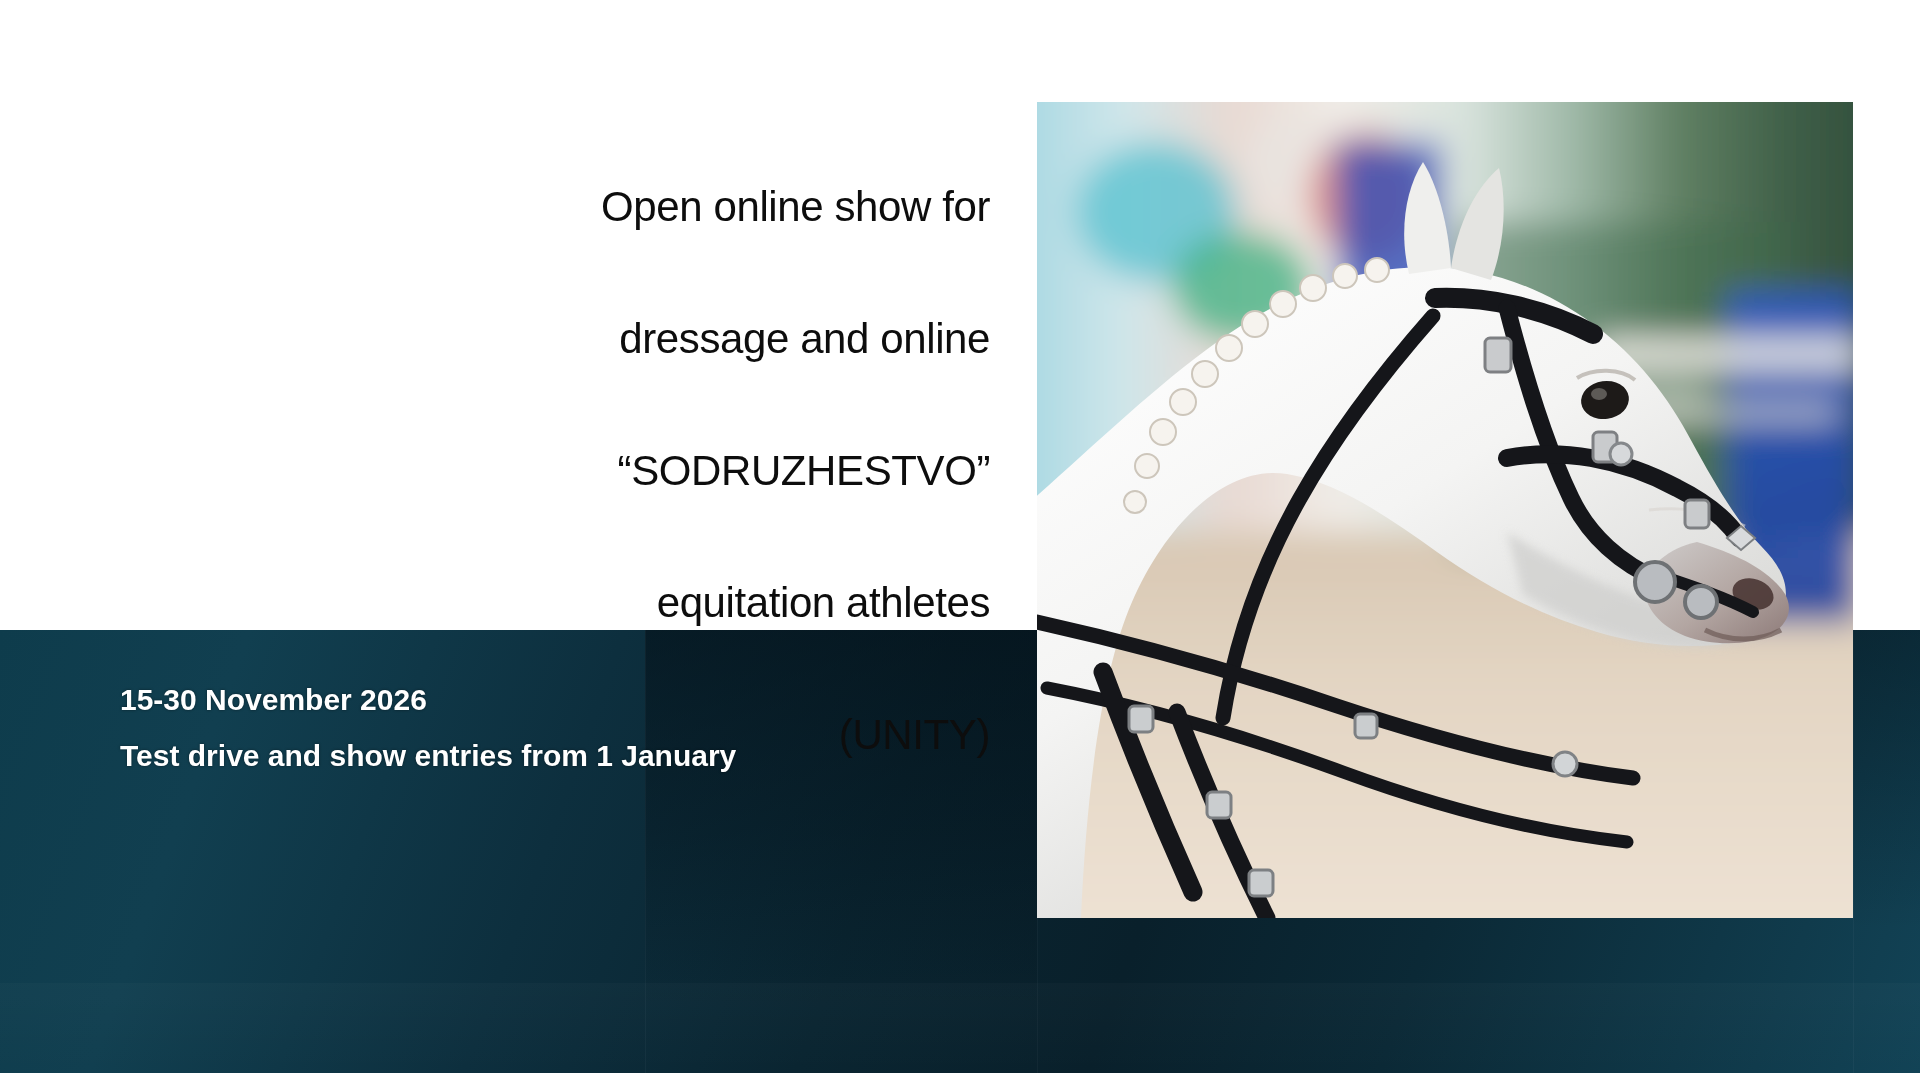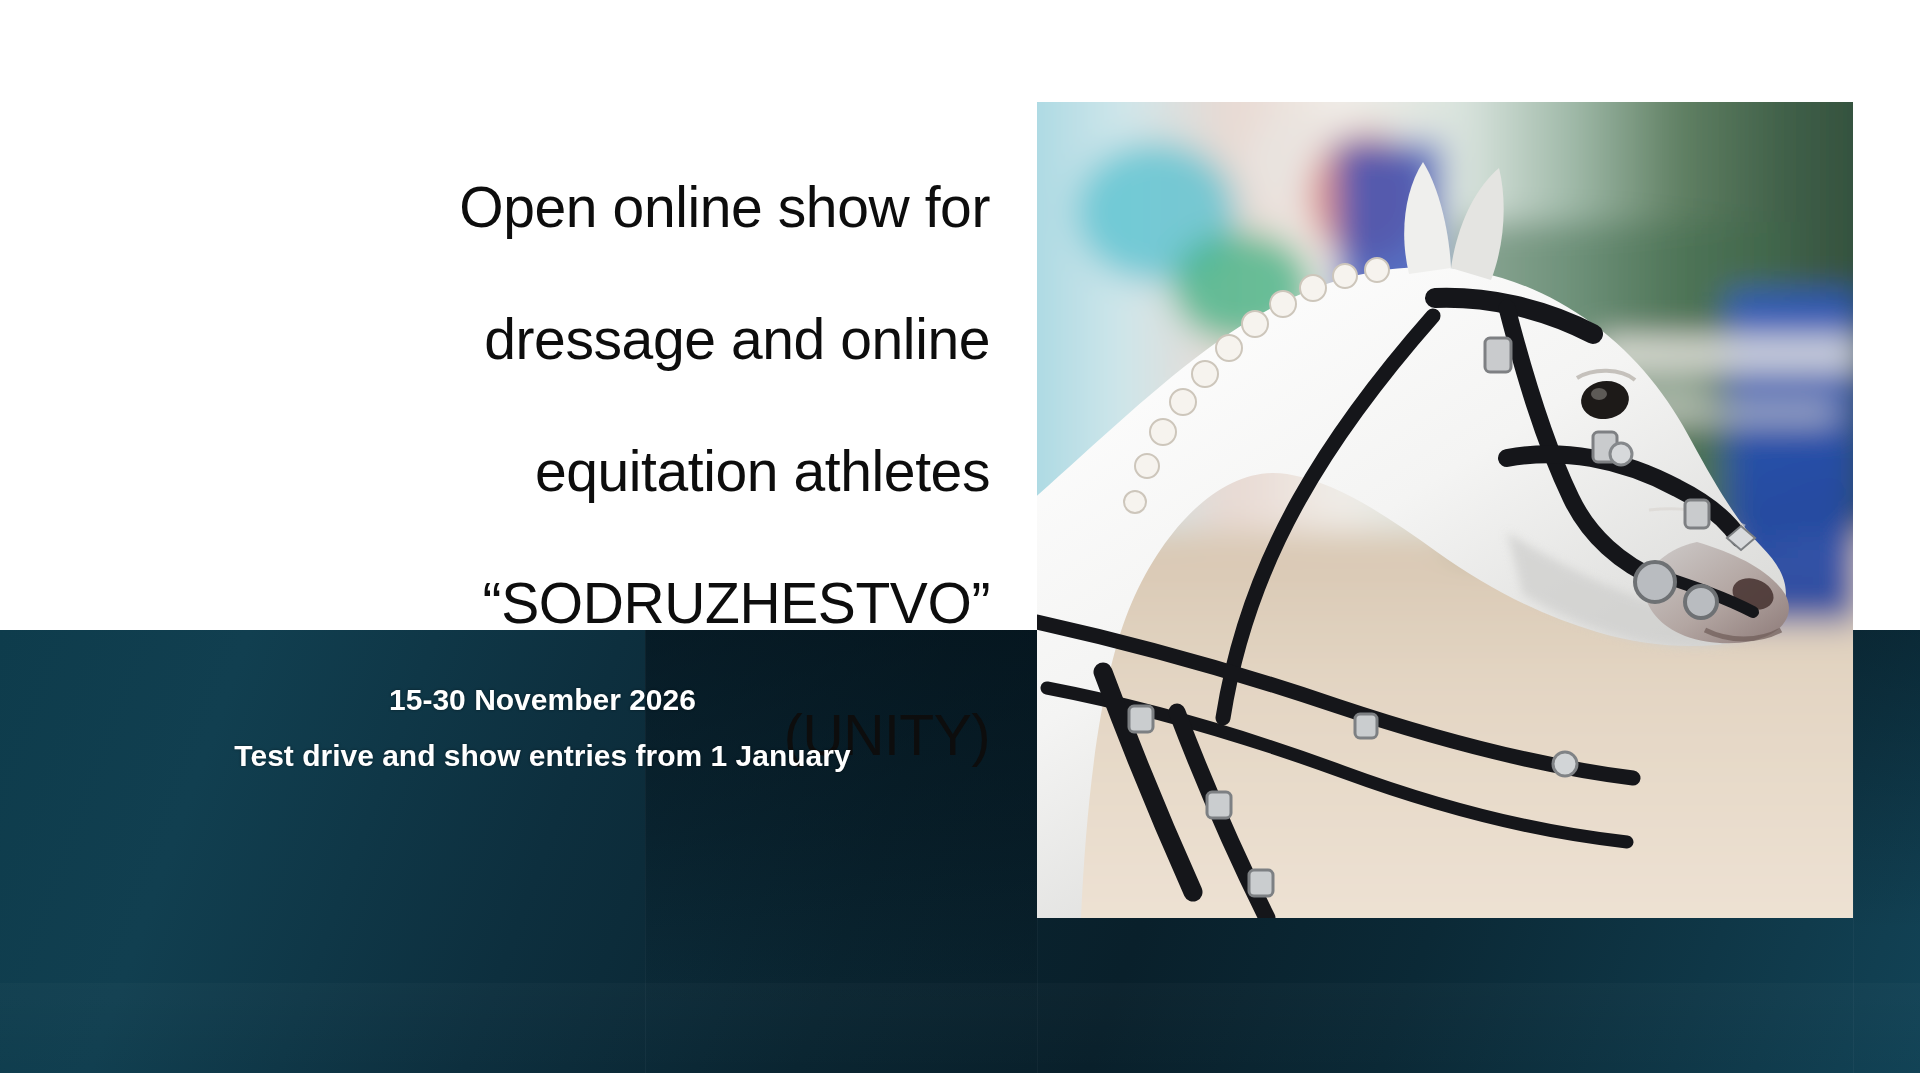--- a/index.html
+++ b/index.html
@@ -88,35 +88,35 @@
 
   
   .heading {
     position: absolute;
     left: 150px;
     top: 108px;
     width: 840px;
     text-align: right;
     color: #0d0d0d;
     font-family: "Liberation Sans", sans-serif;
-    font-size: 57px;
+    font-size: 42px;
     line-height: 66px;
     font-weight: 300;
     letter-spacing: -0.4px;
     white-space: pre-line;
   }
   .heading .ln { display: block; }
 
   
   .info-block {
     position: absolute;
     left: 120px;
     top: 672px;
     width: 845px;
-    text-align: center;
+    text-align: left;
     color: #ffffff;
     font-weight: bold;
     font-size: 30px;
     line-height: 56px;
     text-shadow: 0 0 3px rgba(0,0,0,0.45);
   }
   .info-line { display: block; }
   .info-gap { display: block; height: 56px; }
 
   
@@ -143,22 +143,22 @@
     <div class="band-seam s3"></div>
     <div class="band-right-dark"></div>
     <div class="band-bottom-strip"></div>
   </div>
 
   <div class="white-panel"></div>
 
   <div class="heading">
     <span class="ln">Open online show for</span>
     <span class="ln">dressage and online</span>
+    <span class="ln">“SODRUZHESTVO”</span>
     <span class="ln">equitation athletes</span>
-    <span class="ln">“SODRUZHESTVO”</span>
     <span class="ln">(UNITY)</span>
   </div>
 
   <div class="info-block">
     <span class="info-line">15-30 November 2026</span>
     <span class="info-line">Test drive and show entries from 1 January</span>
     <span class="info-gap"></span>
   </div>
 
   <div class="photo">

